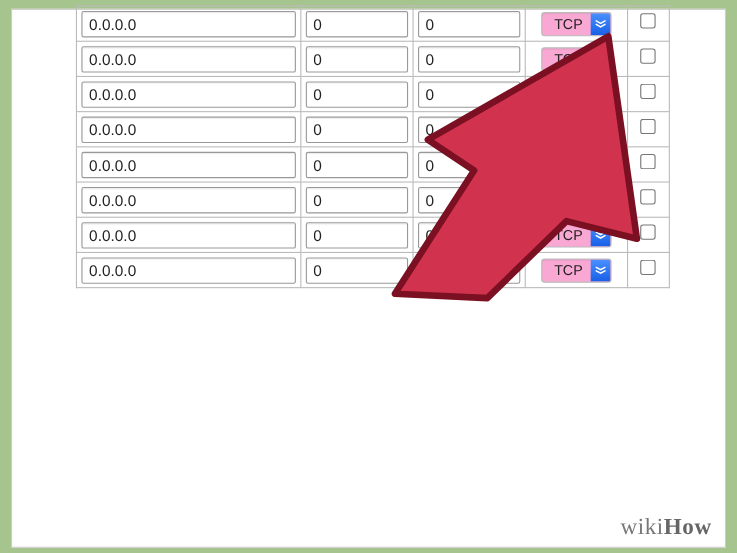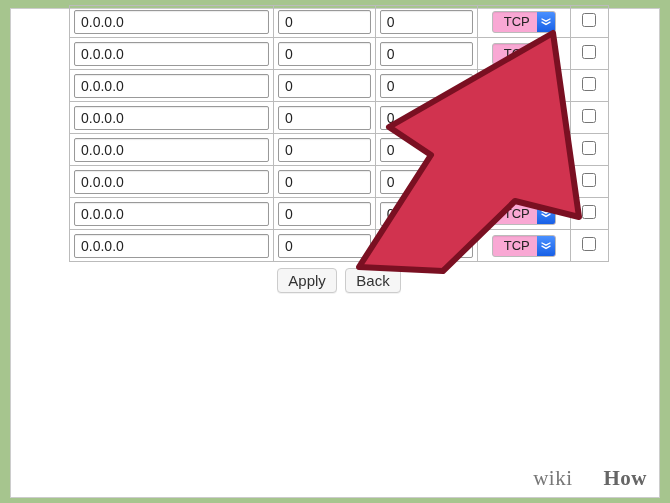--- a/index.html
+++ b/index.html
@@ -109,21 +109,21 @@
 }
 .watermark {
   position: absolute;
   right: 12px;
   bottom: 6px;
   font-family: "Times New Roman", Georgia, serif;
   font-size: 21px;
   color: #777;
   letter-spacing: 0.5px;
 }
-.watermark .bold { font-weight: bold; color: #666; margin-left: 31px; }
+.watermark .bold { font-weight: bold; color: #666; }
 </style>
 </head>
 <body>
 
 <div class="frame">
   <div class="content">
 
     <table class="port-table">
       <tbody id="table-body">
           <tr>
@@ -234,24 +234,20 @@
                   <svg width="10" height="8" viewBox="0 0 10 8">
                     <path d="M1 1 L5 3.2 L9 1 M1 4.2 L5 6.4 L9 4.2" stroke="#fff" stroke-width="1.4" fill="none" stroke-linecap="round"></path>
                   </svg>
                 </span>
               </div></td>
             <td class="col-check"><input type="checkbox" style=""></td>
           </tr>
         </tbody>
     </table>
 
-    <div class="button-row">
-      <button class="ui-btn">Apply</button>
-      <button class="ui-btn">Back</button>
-    </div>
 
   </div>
 
   <svg class="big-arrow" width="280" height="270" viewBox="0 0 280 270">
     <path d="M 28 248
              L 100 136
              L 58 108
              L 222 14
              L 248 198
              L 184 182

